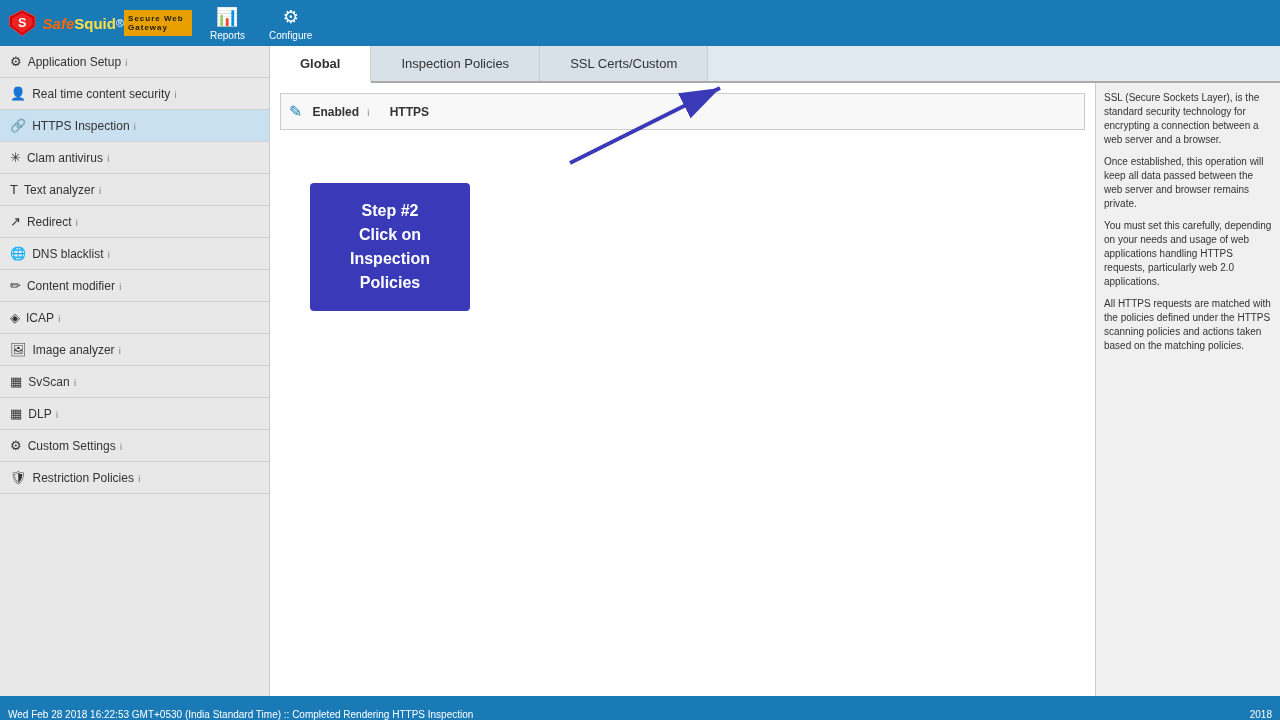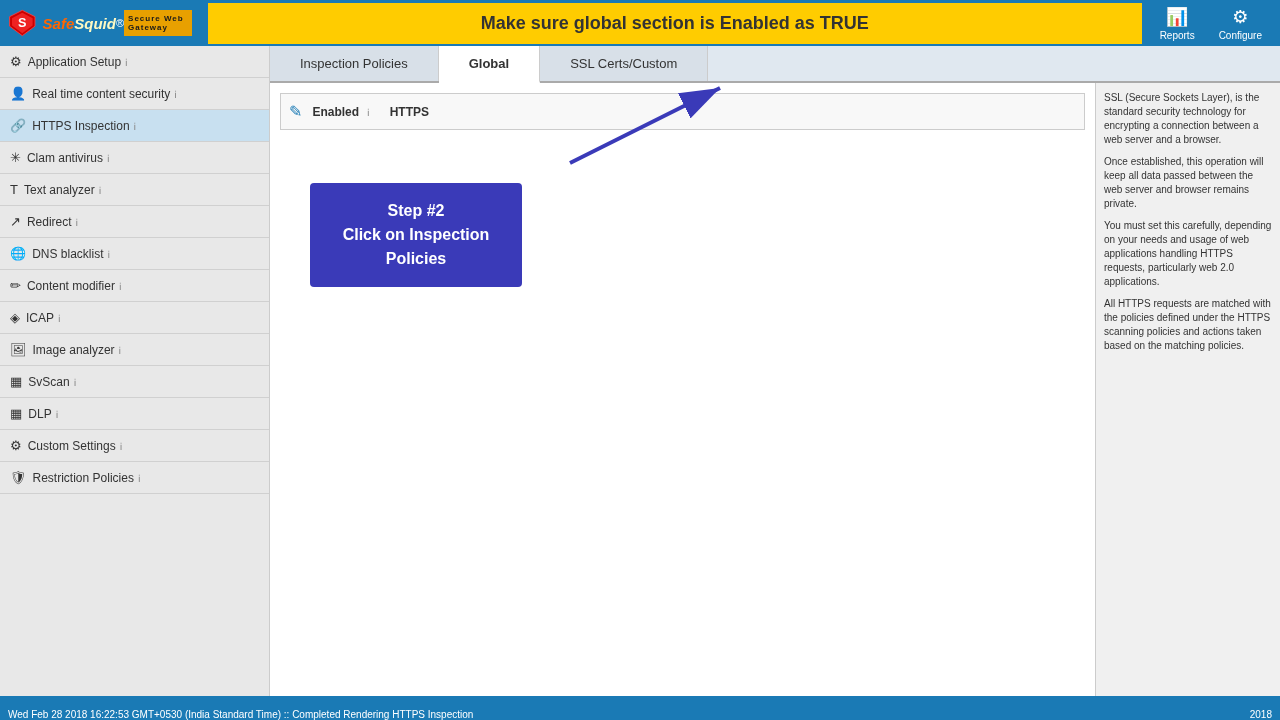--- a/index.html
+++ b/index.html
@@ -154,21 +154,21 @@
       font-weight: bold;
     }
     #callout-box {
       background: #3a3ab8;
       color: white;
       padding: 16px 20px;
       font-size: 16px;
       font-weight: bold;
       text-align: center;
       border-radius: 4px;
-      width: 212px;
+      width: 160px;
       line-height: 1.5;
     }
 
     
     #right-panel {
       width: 185px;
       padding: 8px;
       background: #f0f0f0;
       border-left: 1px solid #ccc;
       font-size: 10px;
@@ -196,27 +196,26 @@
   <div id="logo-area">
 
     <svg id="logo-shield" viewBox="0 0 36 36">
       <polygon points="18,2 34,10 34,22 18,34 2,22 2,10" fill="#cc0000" stroke="#ff4444" stroke-width="1"></polygon>
       <polygon points="18,5 31,12 31,21 18,31 5,21 5,12" fill="#ee2222"></polygon>
       <text x="18" y="23" text-anchor="middle" fill="white" font-size="16" font-weight="bold">S</text>
     </svg>
     <div id="logo-text">
       <div style="display:flex; align-items:center;">
         <span style="color:#ff6600; font-size:15px; font-weight:bold; font-style:italic;">Safe</span>
-        <span style="color:#fef9c3; font-size:15px; font-weight:bold; font-style:italic;">Squid</span>
+        <span style="color:#fde047; font-size:15px; font-weight:bold; ">Squid</span>
         <span style="color:white; font-size:11px;">®</span>
       </div>
       <div style="background:#e8a000; color:#1a1a1a; font-size:8px; font-weight:bold; padding:4px 4px; letter-spacing:1px;">Secure Web Gateway</div>
     </div>
   </div>
-  <div id="banner">Make sure global section is Enabled as TRUE</div>
   <div id="header-actions">
     <div class="header-btn">
       <span class="header-btn-icon">📊</span>
       <span>Reports</span>
     </div>
     <div class="header-btn">
       <span class="header-btn-icon">⚙</span>
       <span>Configure</span>
     </div>
   </div>
@@ -293,22 +292,22 @@
       <div class="sidebar-section">
       <span class="sidebar-icon">🛡</span>
       <span>Restriction Policies</span>
       <span class="sidebar-info">ℹ</span>
     </div>
     </div>
 
   <div id="content-area">
 
     <div id="tabs">
-    <div class="tab">Inspection Policies</div>
-        <div class="tab active">Global</div>
+    <div class="tab active">Global</div>
+        <div class="tab">Inspection Policies</div>
         <div class="tab">SSL Certs/Custom</div>
       </div>
 
     <div id="tab-content">
 
       <div id="main-panel">
 
         <div id="enabled-row">
           <span id="edit-icon">✎</span>
           <span id="enabled-label">Enabled</span>

